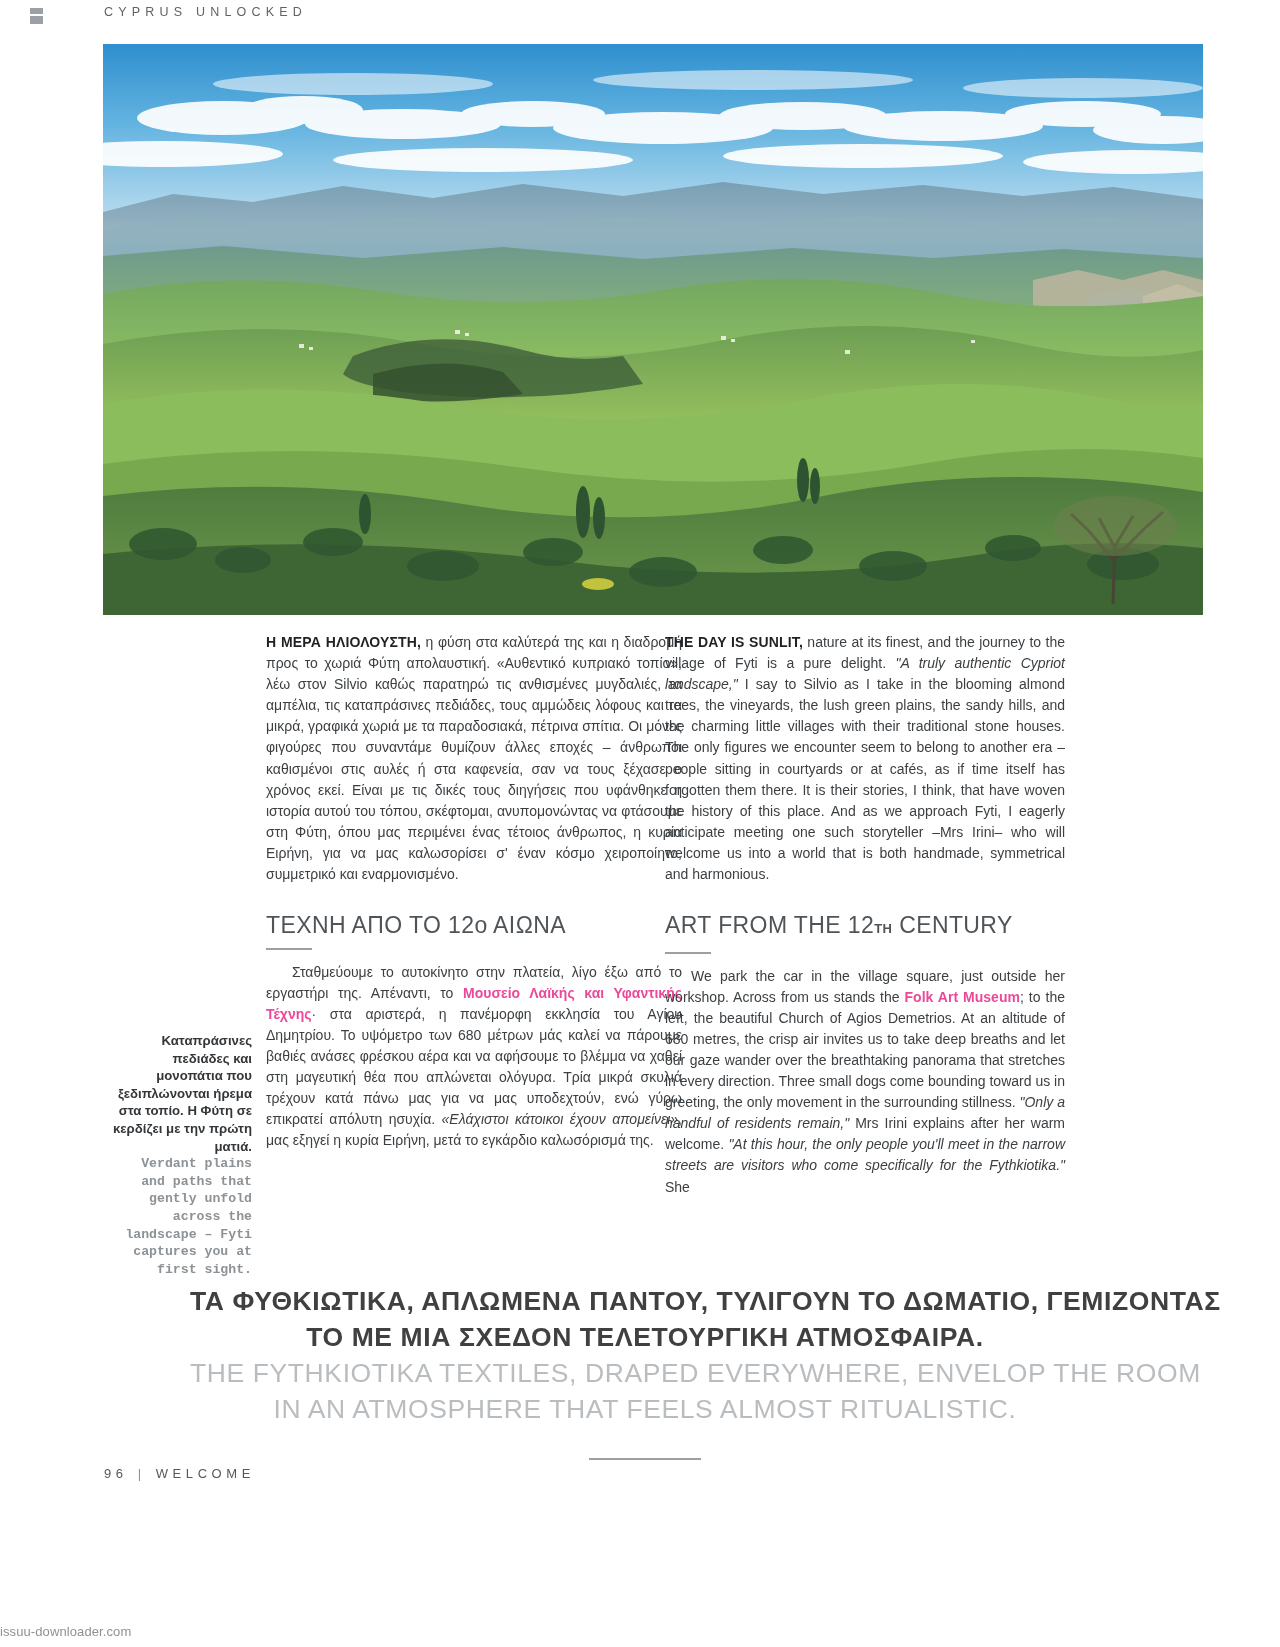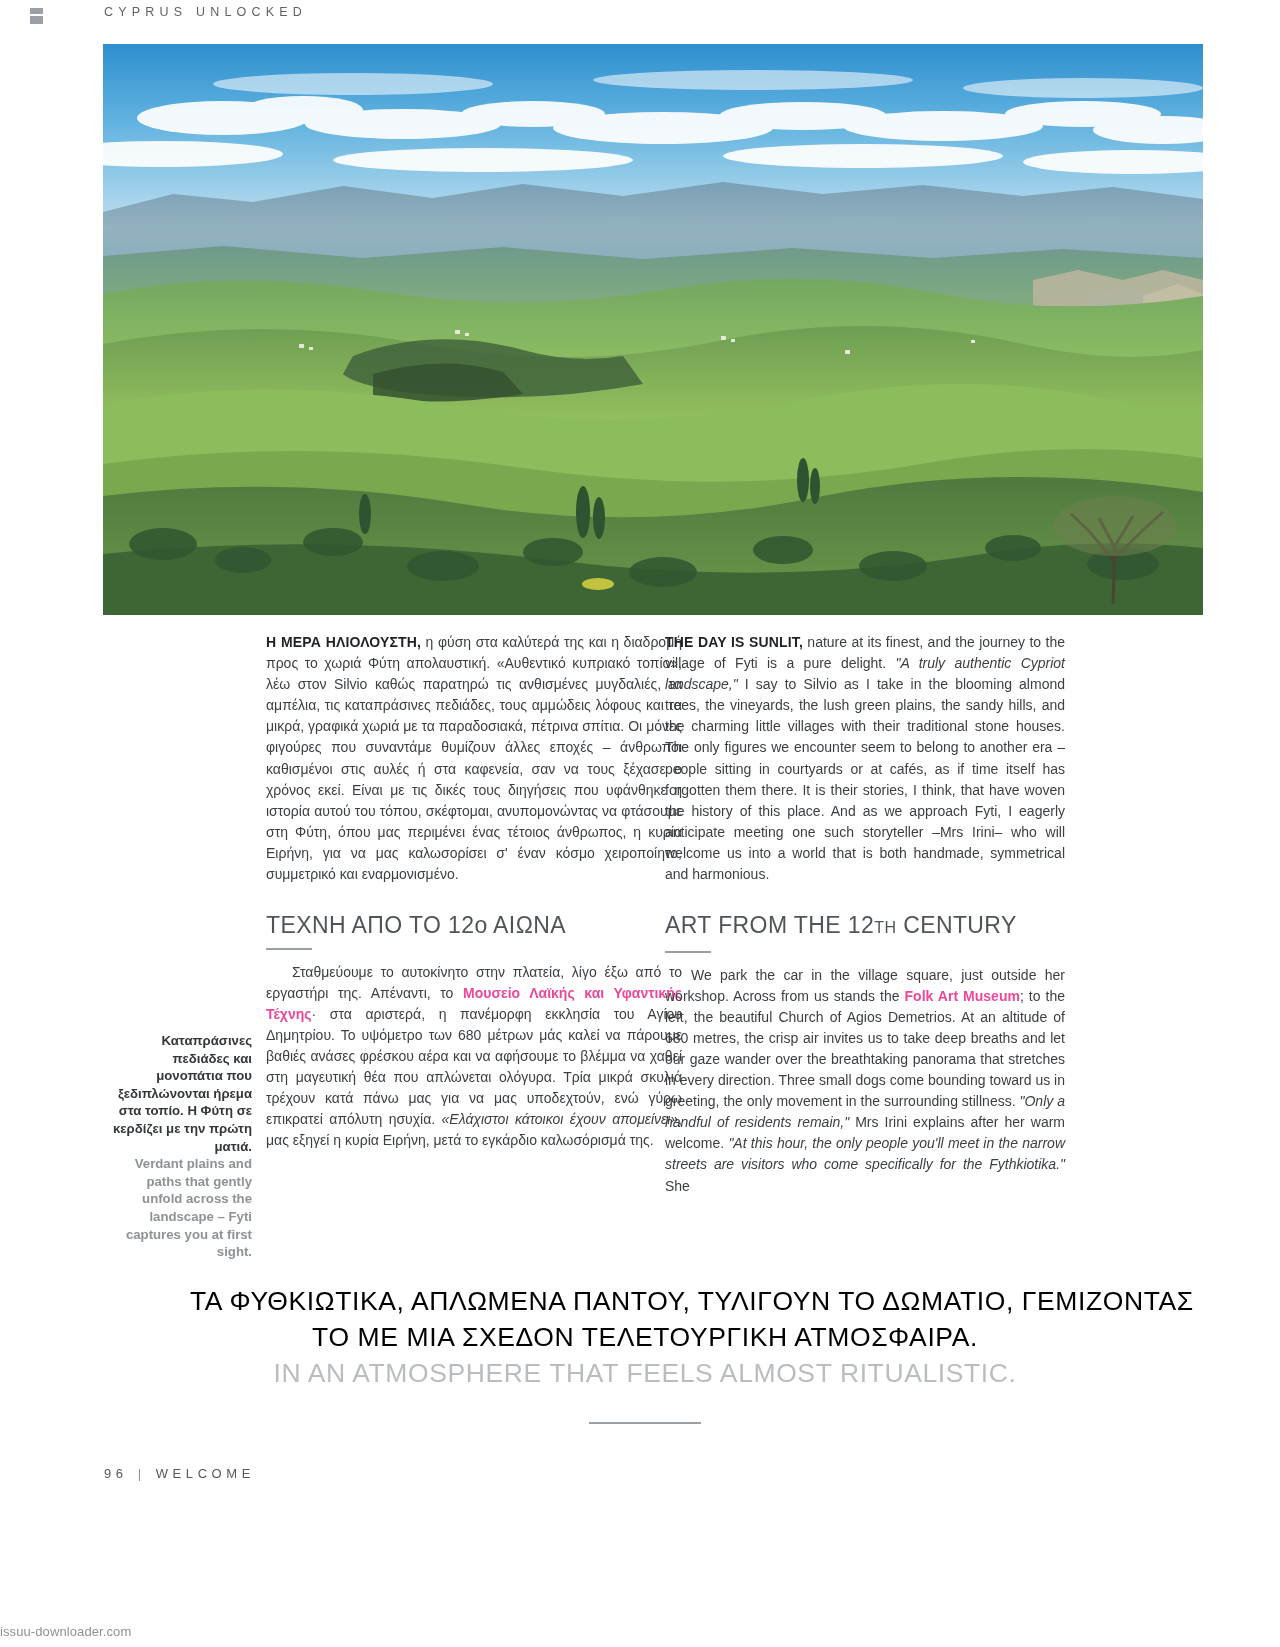--- a/index.html
+++ b/index.html
@@ -95,21 +95,21 @@
   
   .sec-head {
     margin-top: 26px;
     font-size: 23px;
     line-height: 28px;
     font-weight: 400;
     color: #4f5458;
     letter-spacing: 0.4px;
     white-space: nowrap;
   }
-  .sec-head .small-caps { font-size: 16px; }
+  .sec-head .small-caps { font-size: 13px; font-weight: bold; }
 
   .sec-rule {
     width: 46px;
     height: 1.5px;
     background: #9ba0a4;
     margin: 9px 0 12px 0;
   }
 
   
   .side-caption {
@@ -117,38 +117,38 @@
     left: 110px;
     top: 1000px;
     width: 142px;
     text-align: right;
     font-size: 13.2px;
     line-height: 17.6px;
     font-weight: 700;
     margin-top: 32px;
   }
   .side-caption .gr { color: #33373a; display: block; }
-  .side-caption .en { color: #8d9296; display: block; }
+  .side-caption .en { color: #8d9296; display: block; font-family: Liberation Mono, monospace; }
 
   
   .pullquote {
     position: absolute;
     left: 190px;
     top: 1283px;
     width: 910px;
     text-align: center;
   }
   .pq-line {
     font-size: 26.5px;
     line-height: 36px;
     font-weight: 400;
     letter-spacing: 0.6px;
     white-space: nowrap;
   }
-  .pq-gr { color: #000000; }
+  .pq-gr { color: #404040; font-weight: bold; }
   .pq-en { color: #b9bdc0; }
 
   .pq-rule {
     width: 112px;
     height: 1.5px;
     background: #9ba0a4;
     margin: 31px auto 0 auto;
   }
 
   
@@ -327,20 +327,21 @@
 
     <h2 class="sec-head"><span>ART FROM THE 12</span><span class="small-caps">TH</span><span> CENTURY</span></h2>
     <div class="sec-rule"></div>
 
     <p class="body-text" style="text-indent:26px;"><span>We park the car in the village square, just outside her workshop. Across from us stands the </span><b>Folk Art Museum</b><span>; to the left, the beautiful Church of Agios Demetrios. At an altitude of 680 metres, the crisp air invites us to take deep breaths and let our gaze wander over the breathtaking panorama that stretches in every direction. Three small dogs come bounding toward us in greeting, the only movement in the surrounding stillness. </span><i>"Only a handful of residents remain,"</i><span> Mrs Irini explains after her warm welcome. </span><i>"At this hour, the only people you'll meet in the narrow streets are visitors who come specifically for the Fythkiotika."</i><span> She</span></p>
   </div>
 
   <div class="pullquote">
     <div class="pq-line pq-gr">ΤΑ ΦΥΘΚΙΩΤΙΚΑ, ΑΠΛΩΜΕΝΑ ΠΑΝΤΟΥ, ΤΥΛΙΓΟΥΝ ΤΟ ΔΩΜΑΤΙΟ, ΓΕΜΙΖΟΝΤΑΣ</div>
     <div class="pq-line pq-gr">ΤΟ ΜΕ ΜΙΑ ΣΧΕΔΟΝ ΤΕΛΕΤΟΥΡΓΙΚΗ ΑΤΜΟΣΦΑΙΡΑ.</div>
+    <div class="pq-line pq-en">THE FYTHKIOTIKA TEXTILES, DRAPED EVERYWHERE, ENVELOP THE ROOM</div>
     <div class="pq-line pq-en">IN AN ATMOSPHERE THAT FEELS ALMOST RITUALISTIC.</div>
     <div class="pq-rule"></div>
   </div>
 
   <div class="folio"><span>96</span><span class="sep" style="margin:0 10px;">|</span><span>WELCOME</span></div>
 
   <div class="watermark">issuu-downloader.com</div>
 
 </div>
 

